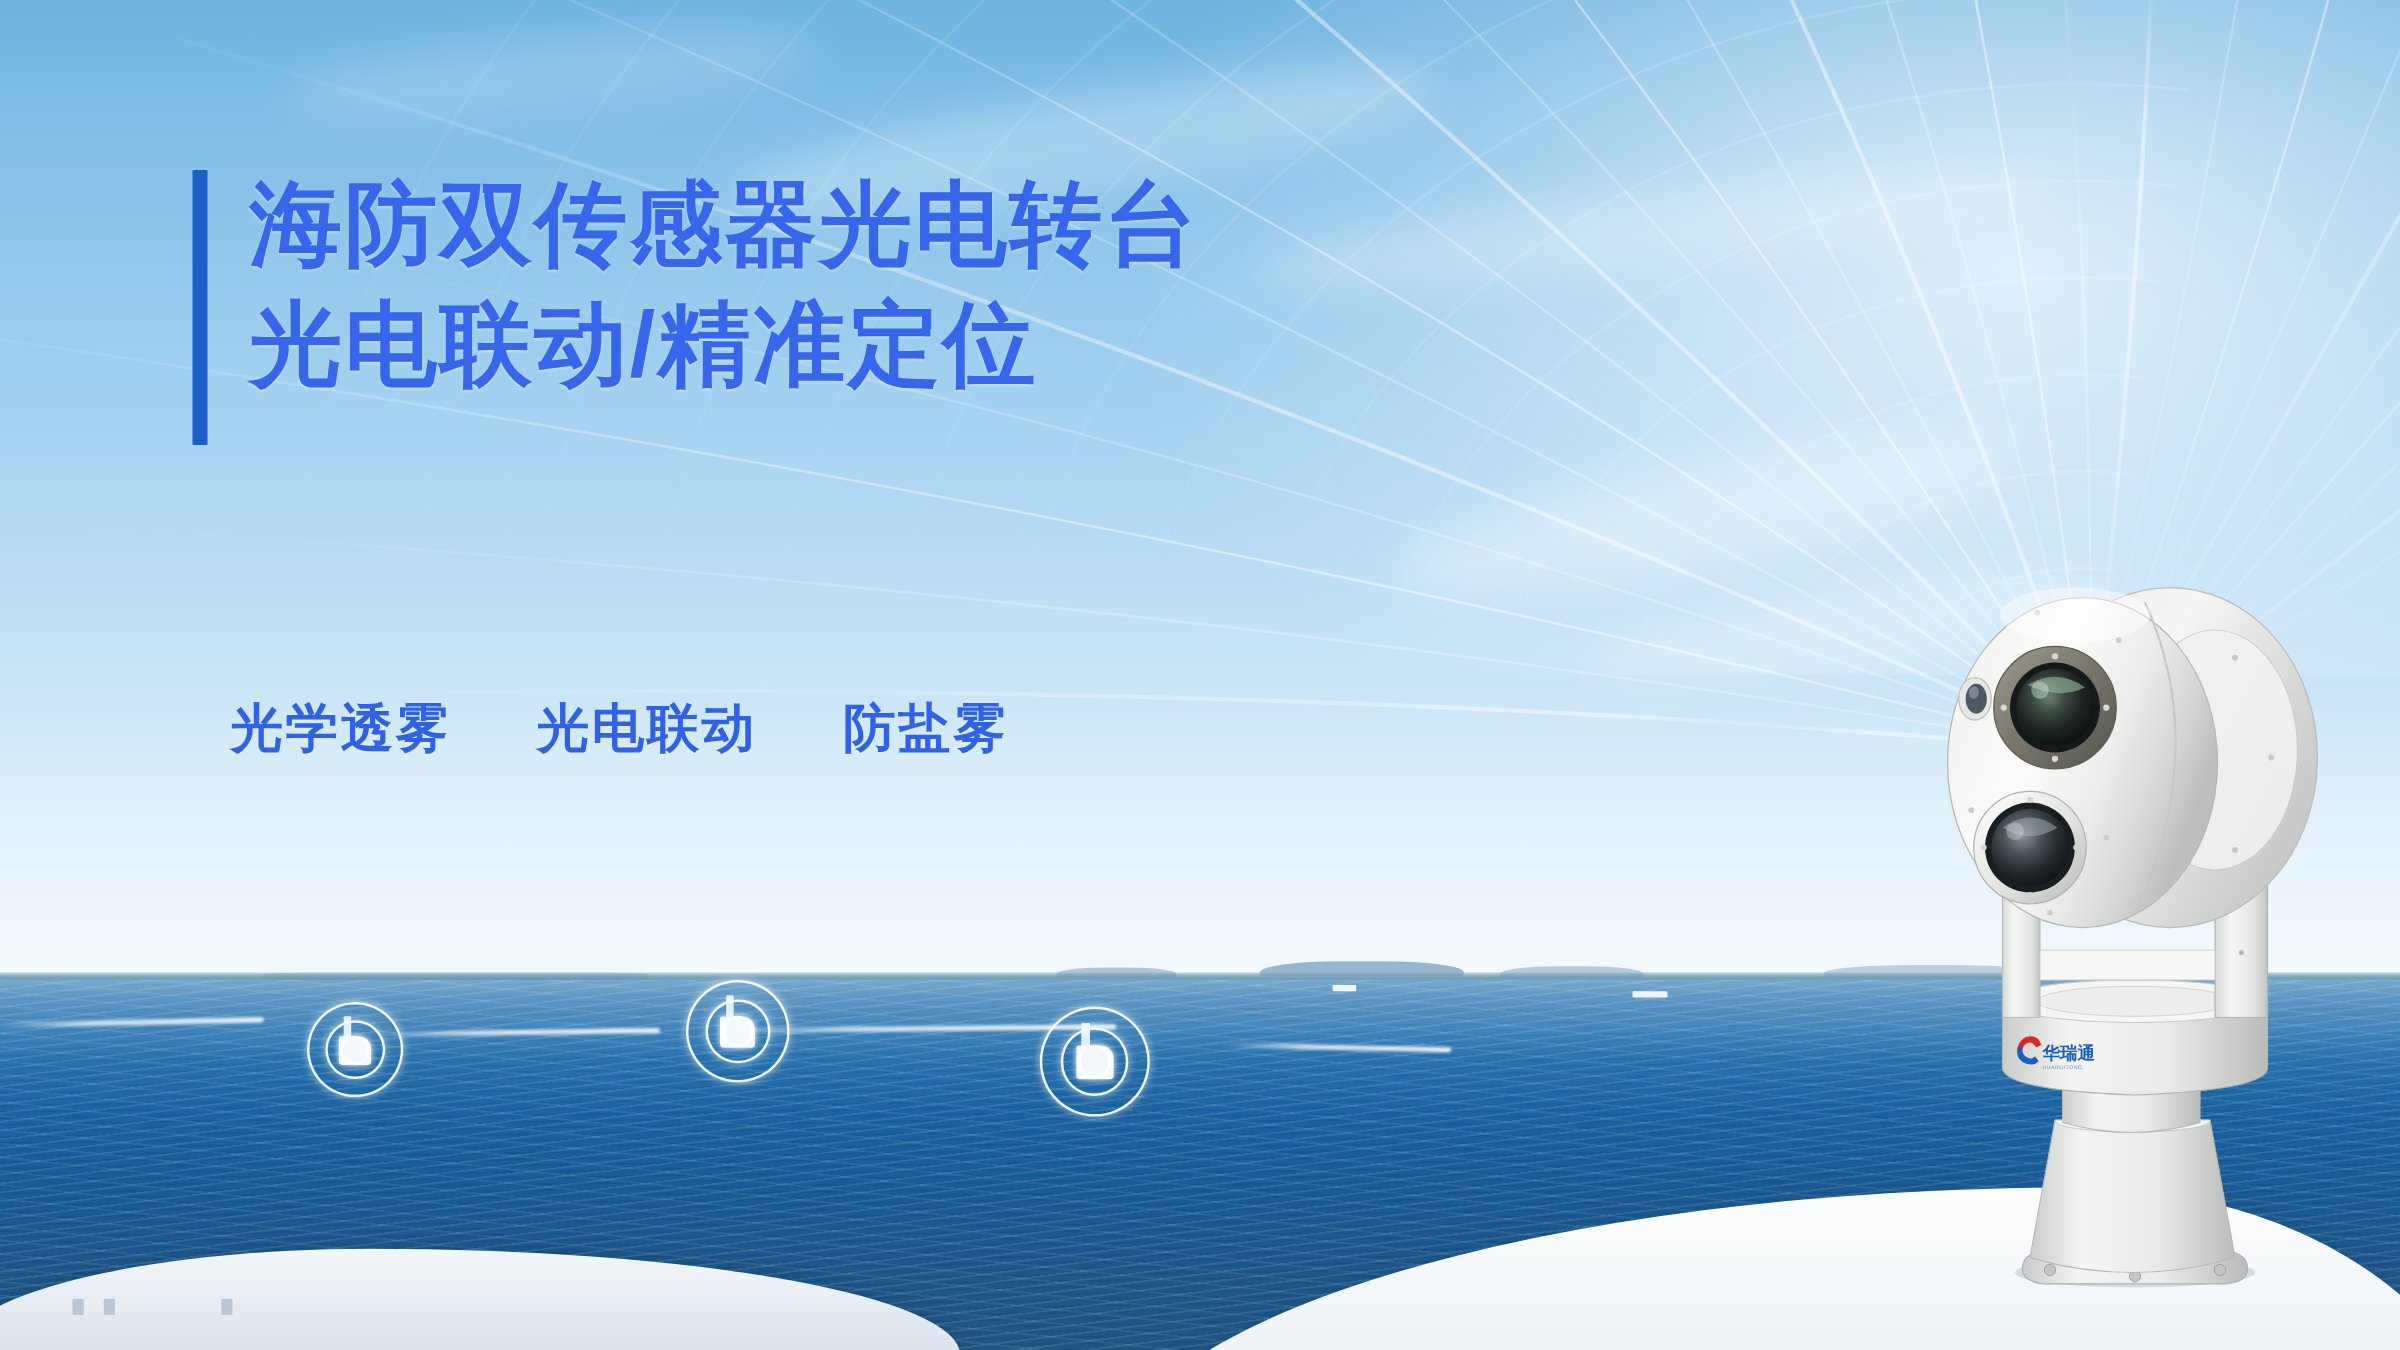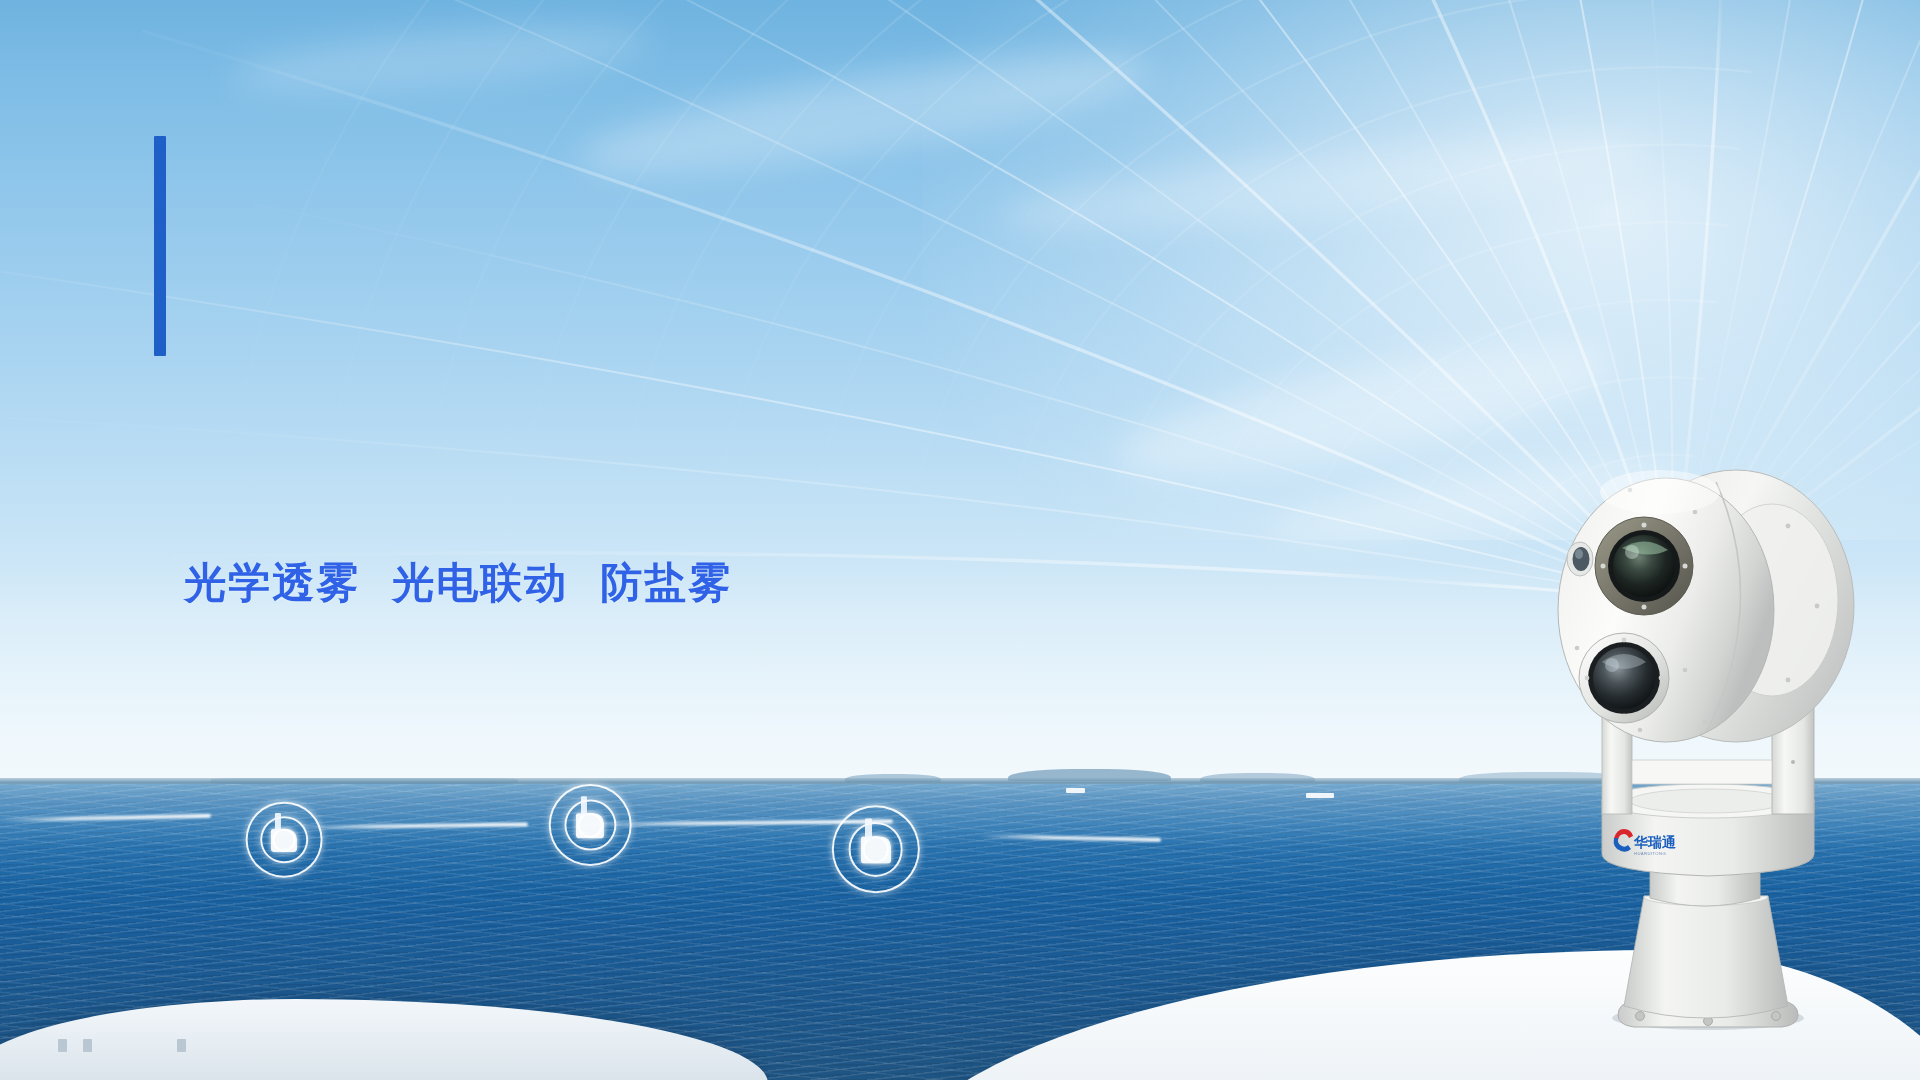--- a/index.html
+++ b/index.html
@@ -160,21 +160,21 @@
     letter-spacing:2px;
     white-space:nowrap;
     text-shadow:0 1px 2px rgba(255,255,255,.35);
   }
   .headline .l1{display:block;}
   .headline .l2{display:block;}
 
   .features{
     position:absolute;left:9.6%;top:51.4%;
     display:flex;align-items:center;
-    gap:32px;
+    gap:69px;
     color:#2f62e6;
     font-size:42px;font-weight:600;letter-spacing:2px;
     white-space:nowrap;
     text-shadow:0 1px 2px rgba(255,255,255,.3);
   }
   .features .tag{display:inline-block;}
 
   
   .product{
     position:absolute;
@@ -436,20 +436,24 @@
       <circle cx="47" cy="248" r="2.4" fill="#cfd2d0"></circle>
     </g>
 
     <ellipse cx="120" cy="62" rx="60" ry="22" fill="rgba(255,255,255,.45)"></ellipse>
   </svg>
 
   <div class="copy">
 
     <div class="accent-bar"></div>
 
+    <div class="headline">
+      <span class="l1">海防双传感器光电转台</span>
+      <span class="l2">光电联动/精准定位</span>
+    </div>
 
     <div class="features">
       <span class="tag">光学透雾</span>
       <span class="tag">光电联动</span>
       <span class="tag">防盐雾</span>
     </div>
 
   </div>
 
 </div>

